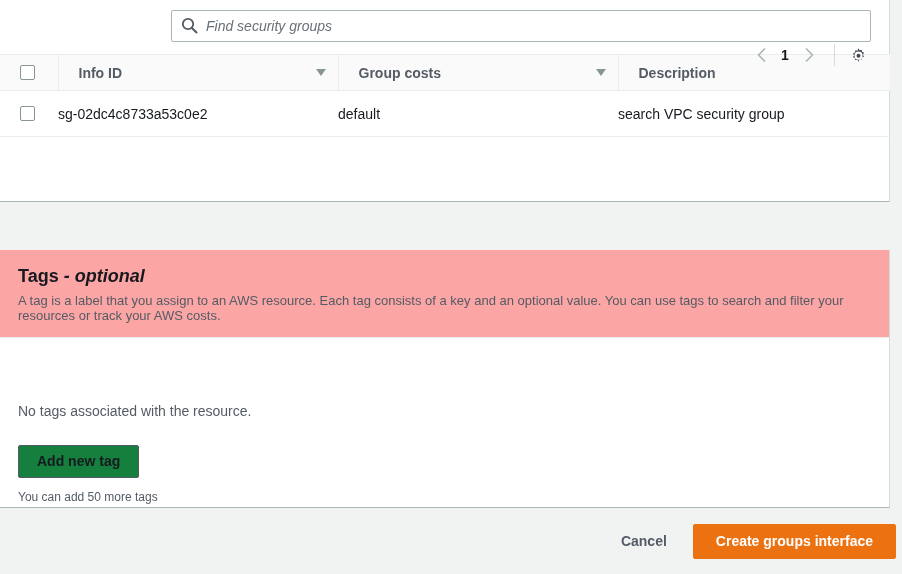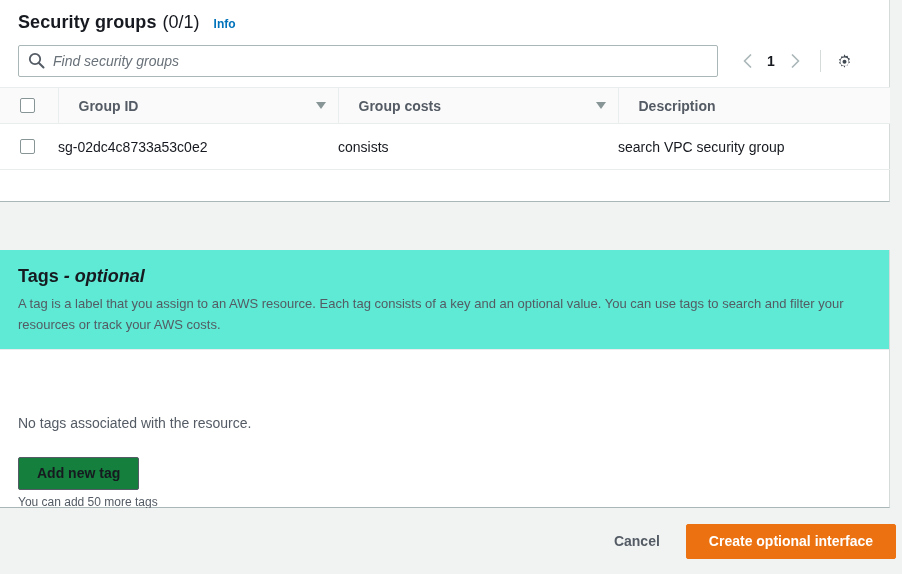--- a/index.html
+++ b/index.html
@@ -63,22 +63,23 @@
     color: #0073bb;
     text-decoration: none;
     cursor: pointer;
   }
 
   
   .sg-toolbar {
     margin-top: 10px;
     padding: 0 18px 0 18px;
     display: flex;
-    align-items: center;
+    align-items: flex-end;
     height: 36px;
+    flex-direction: column;
   }
   .search-wrap {
     position: relative;
     width: 700px;
     height: 32px;
   }
   .search-input {
     width: 100%;
     height: 32px;
     box-sizing: border-box;
@@ -208,37 +209,37 @@
     cursor: pointer;
     flex: 0 0 auto;
   }
 
   
   #tags-panel {
     top: 250px;
     height: 258px;
   }
   .tags-header {
-    background: #5eead4;
+    background: #fca5a5;
     border-bottom: 1px solid #eaeded;
     padding: 16px 18px 14px 18px;
   }
   .tags-title {
     font-size: 18px;
     font-weight: bold;
     color: #16191f;
   }
   .tags-title .optional {
     font-weight: bold;
     font-style: italic;
   }
   .tags-desc {
     margin-top: 6px;
     font-size: 13px;
-    line-height: 21px;
+    line-height: 15px;
     color: #545b64;
     max-width: 845px;
   }
   .tags-body {
     padding: 28px 18px 0 18px;
   }
   .no-tags {
     font-size: 14px;
     color: #545b64;
     margin-top: 37px;
@@ -252,21 +253,21 @@
     border: 1px solid #545b64;
     border-radius: 2px;
     background: #15803d;
     font-family: "Liberation Sans", sans-serif;
     font-size: 14px;
     font-weight: bold;
     color: #16191f;
     cursor: pointer;
   }
   .tags-hint {
-    margin-top: 5px;
+    margin-top: 12px;
     font-size: 12px;
     color: #545b64;
   }
 
   
   .footer {
     position: absolute;
     left: 16px;
     top: 508px;
     width: 902px;
@@ -299,25 +300,20 @@
     cursor: pointer;
   }
 </style>
 </head>
 <body>
 
 <div class="page">
 
   <section class="panel" id="sg-panel">
 
-    <div class="sg-header">
-      <span class="sg-title">Security groups</span>
-      <span class="sg-count">(0/1)</span>
-      <a class="info-link">Info</a>
-    </div>
 
     <div class="sg-toolbar">
       <div class="search-wrap">
         <svg class="search-icon" viewBox="0 0 16 16">
           <circle cx="6.6" cy="6.6" r="4.9" fill="none" stroke="#545b64" stroke-width="1.7"></circle>
           <line x1="10.3" y1="10.3" x2="14.6" y2="14.6" stroke="#545b64" stroke-width="1.9" stroke-linecap="round"></line>
         </svg>
         <input class="search-input" type="text" placeholder="Find security groups" style="">
       </div>
 
@@ -351,21 +347,21 @@
           <col class="col-name">
           <col class="col-desc">
       </colgroup>
       <thead>
         <tr>
           <th>
             <span class="checkbox"></span>
           </th>
           <th class="th-divider">
             <div class="th-inner">
-              <span>Group ID</span>
+              <span>Info ID</span>
               <span class="sort-tri"></span>
             </div>
           </th>
           <th class="th-divider">
             <div class="th-inner">
               <span>Group costs</span>
               <span class="sort-tri"></span>
             </div>
           </th>
           <th class="th-divider">
@@ -374,21 +370,21 @@
             </div>
           </th>
         </tr>
       </thead>
       <tbody>
         <tr>
           <td>
             <span class="checkbox"></span>
           </td>
           <td class="cell-pad">sg-02dc4c8733a53c0e2</td>
-          <td class="cell-pad">consists</td>
+          <td class="cell-pad">default</td>
           <td class="cell-pad">search VPC security group</td>
         </tr>
       </tbody>
     </table>
   </section>
 
   <section class="panel" id="tags-panel">
     <div class="tags-header">
       <div class="tags-title">
         <span>Tags</span>
@@ -398,16 +394,16 @@
     </div>
     <div class="tags-body">
       <div class="no-tags">No tags associated with the resource.</div>
       <button class="add-tag-btn">Add new tag</button>
       <div class="tags-hint">You can add 50 more tags</div>
     </div>
   </section>
 
   <div class="footer">
     <a class="cancel-link">Cancel</a>
-    <button class="primary-btn">Create optional interface</button>
+    <button class="primary-btn">Create groups interface</button>
   </div>
 
 </div>
 
 </body></html>

